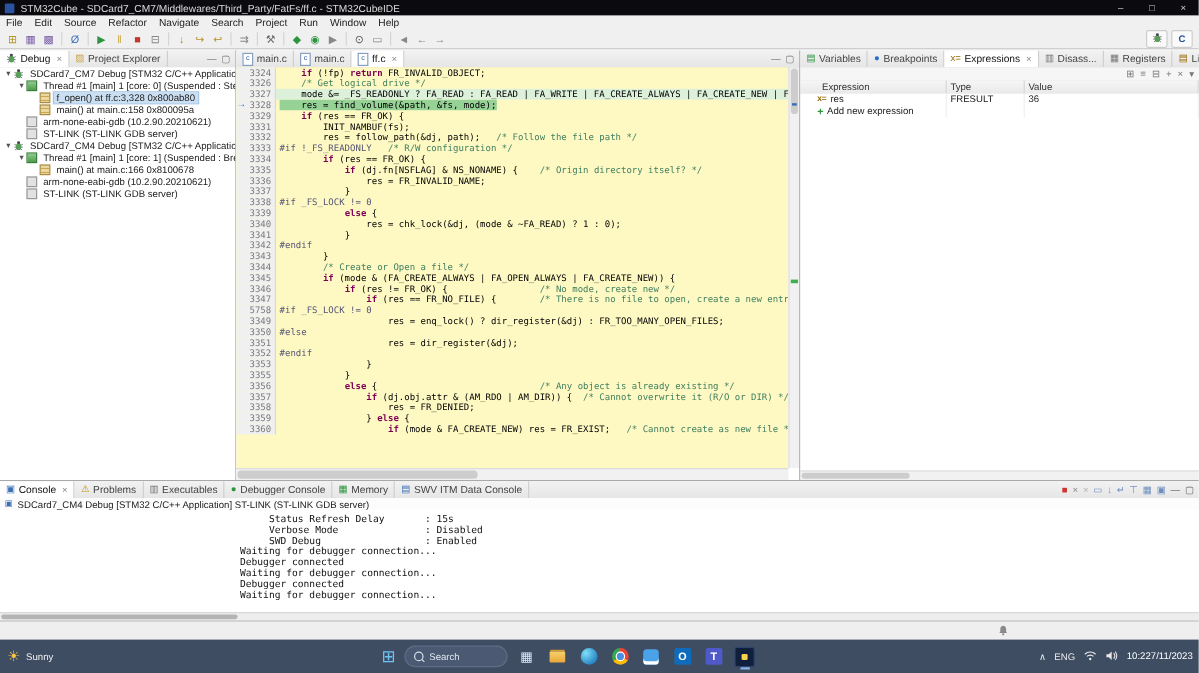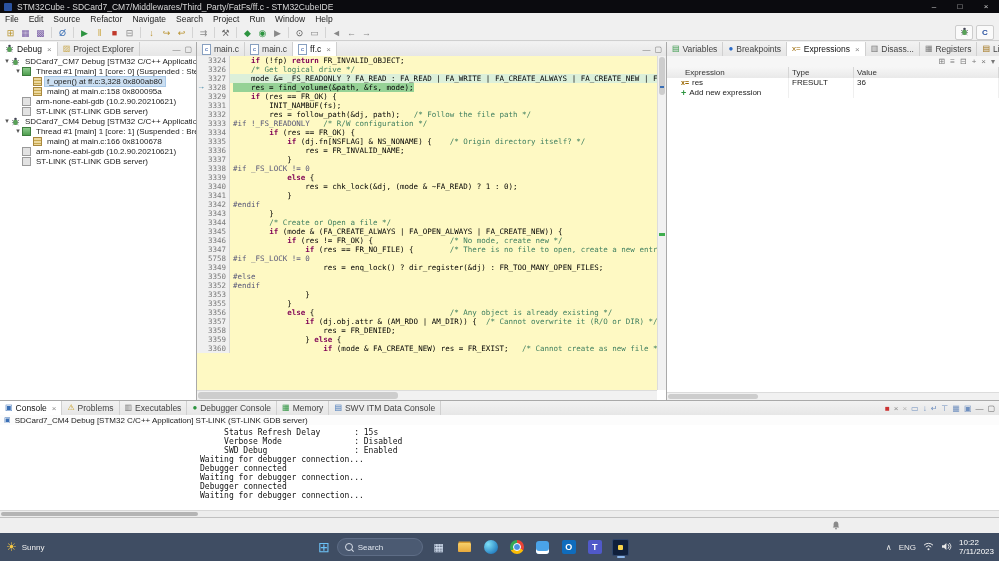--- a/index.html
+++ b/index.html
@@ -99,21 +99,21 @@
   .app-chrome{position:relative}
   .app-chrome::before{content:"";width:14px;height:14px;border-radius:50%;background:conic-gradient(#ea4335 0 33%,#fbbc05 33% 66%,#34a853 66% 100%)}
   .app-chrome::after{content:"";position:absolute;width:6px;height:6px;border-radius:50%;background:#4a90e2;border:1.5px solid #fff}
   .app-store::before{content:"";width:13px;height:13px;border-radius:3px;background:#4aa3e8;box-shadow:inset 0 -3px 0 #fff}
   .app-outlook::before{content:"O";width:14px;height:14px;border-radius:2px;background:#0f6cbd;color:#fff;font-size:9px;font-weight:bold;display:flex;align-items:center;justify-content:center}
   .app-teams::before{content:"T";width:14px;height:14px;border-radius:2px;background:#5059c9;color:#fff;font-size:9px;font-weight:bold;display:flex;align-items:center;justify-content:center}
   .app-stm32cubeide{position:relative}
   .app-stm32cubeide::before{content:"";width:15px;height:15px;border-radius:2px;background:#10203c;border:1px solid #2e4468}
   .app-stm32cubeide i{position:absolute;width:5px;height:5px;background:#f8d34a;border-radius:1px}
   .tray{position:absolute;right:5px;top:0;height:100%;display:flex;align-items:center;gap:7px;color:#eaeaea;font-size:8px}
-  .clock{display:flex;flex-direction:column;align-items:flex-start;line-height:9.5px;font-size:8px;color:#fff}
+  .clock{display:flex;flex-direction:row;align-items:flex-end;line-height:9.5px;font-size:8px;color:#fff}
 </style>
 </head>
 <body>
 
 <div class="titlebar">
   <span class="app-icon"></span>
   <span class="title-text">STM32Cube - SDCard7_CM7/Middlewares/Third_Party/FatFs/ff.c - STM32CubeIDE</span>
   <span class="win-controls">
     <span class="wc">–</span>
     <span class="wc">□</span>
@@ -409,20 +409,25 @@
       </div>
       <div class="crow">
         <span class="ruler"></span>
         <span class="lnum">3349</span>
         <span class="ccode">					res = enq_lock() ? dir_register(&amp;dj) : FR_TOO_MANY_OPEN_FILES;</span>
       </div>
       <div class="crow">
         <span class="ruler"></span>
         <span class="lnum">3350</span>
         <span class="ccode"><span class="pp">#else</span></span>
+      </div>
+      <div class="crow">
+        <span class="ruler"></span>
+        <span class="lnum">3351</span>
+        <span class="ccode">					res = dir_register(&amp;dj);</span>
       </div>
       <div class="crow">
         <span class="ruler"></span>
         <span class="lnum">3352</span>
         <span class="ccode"><span class="pp">#endif</span></span>
       </div>
       <div class="crow">
         <span class="ruler"></span>
         <span class="lnum">3353</span>
         <span class="ccode">				}</span>

